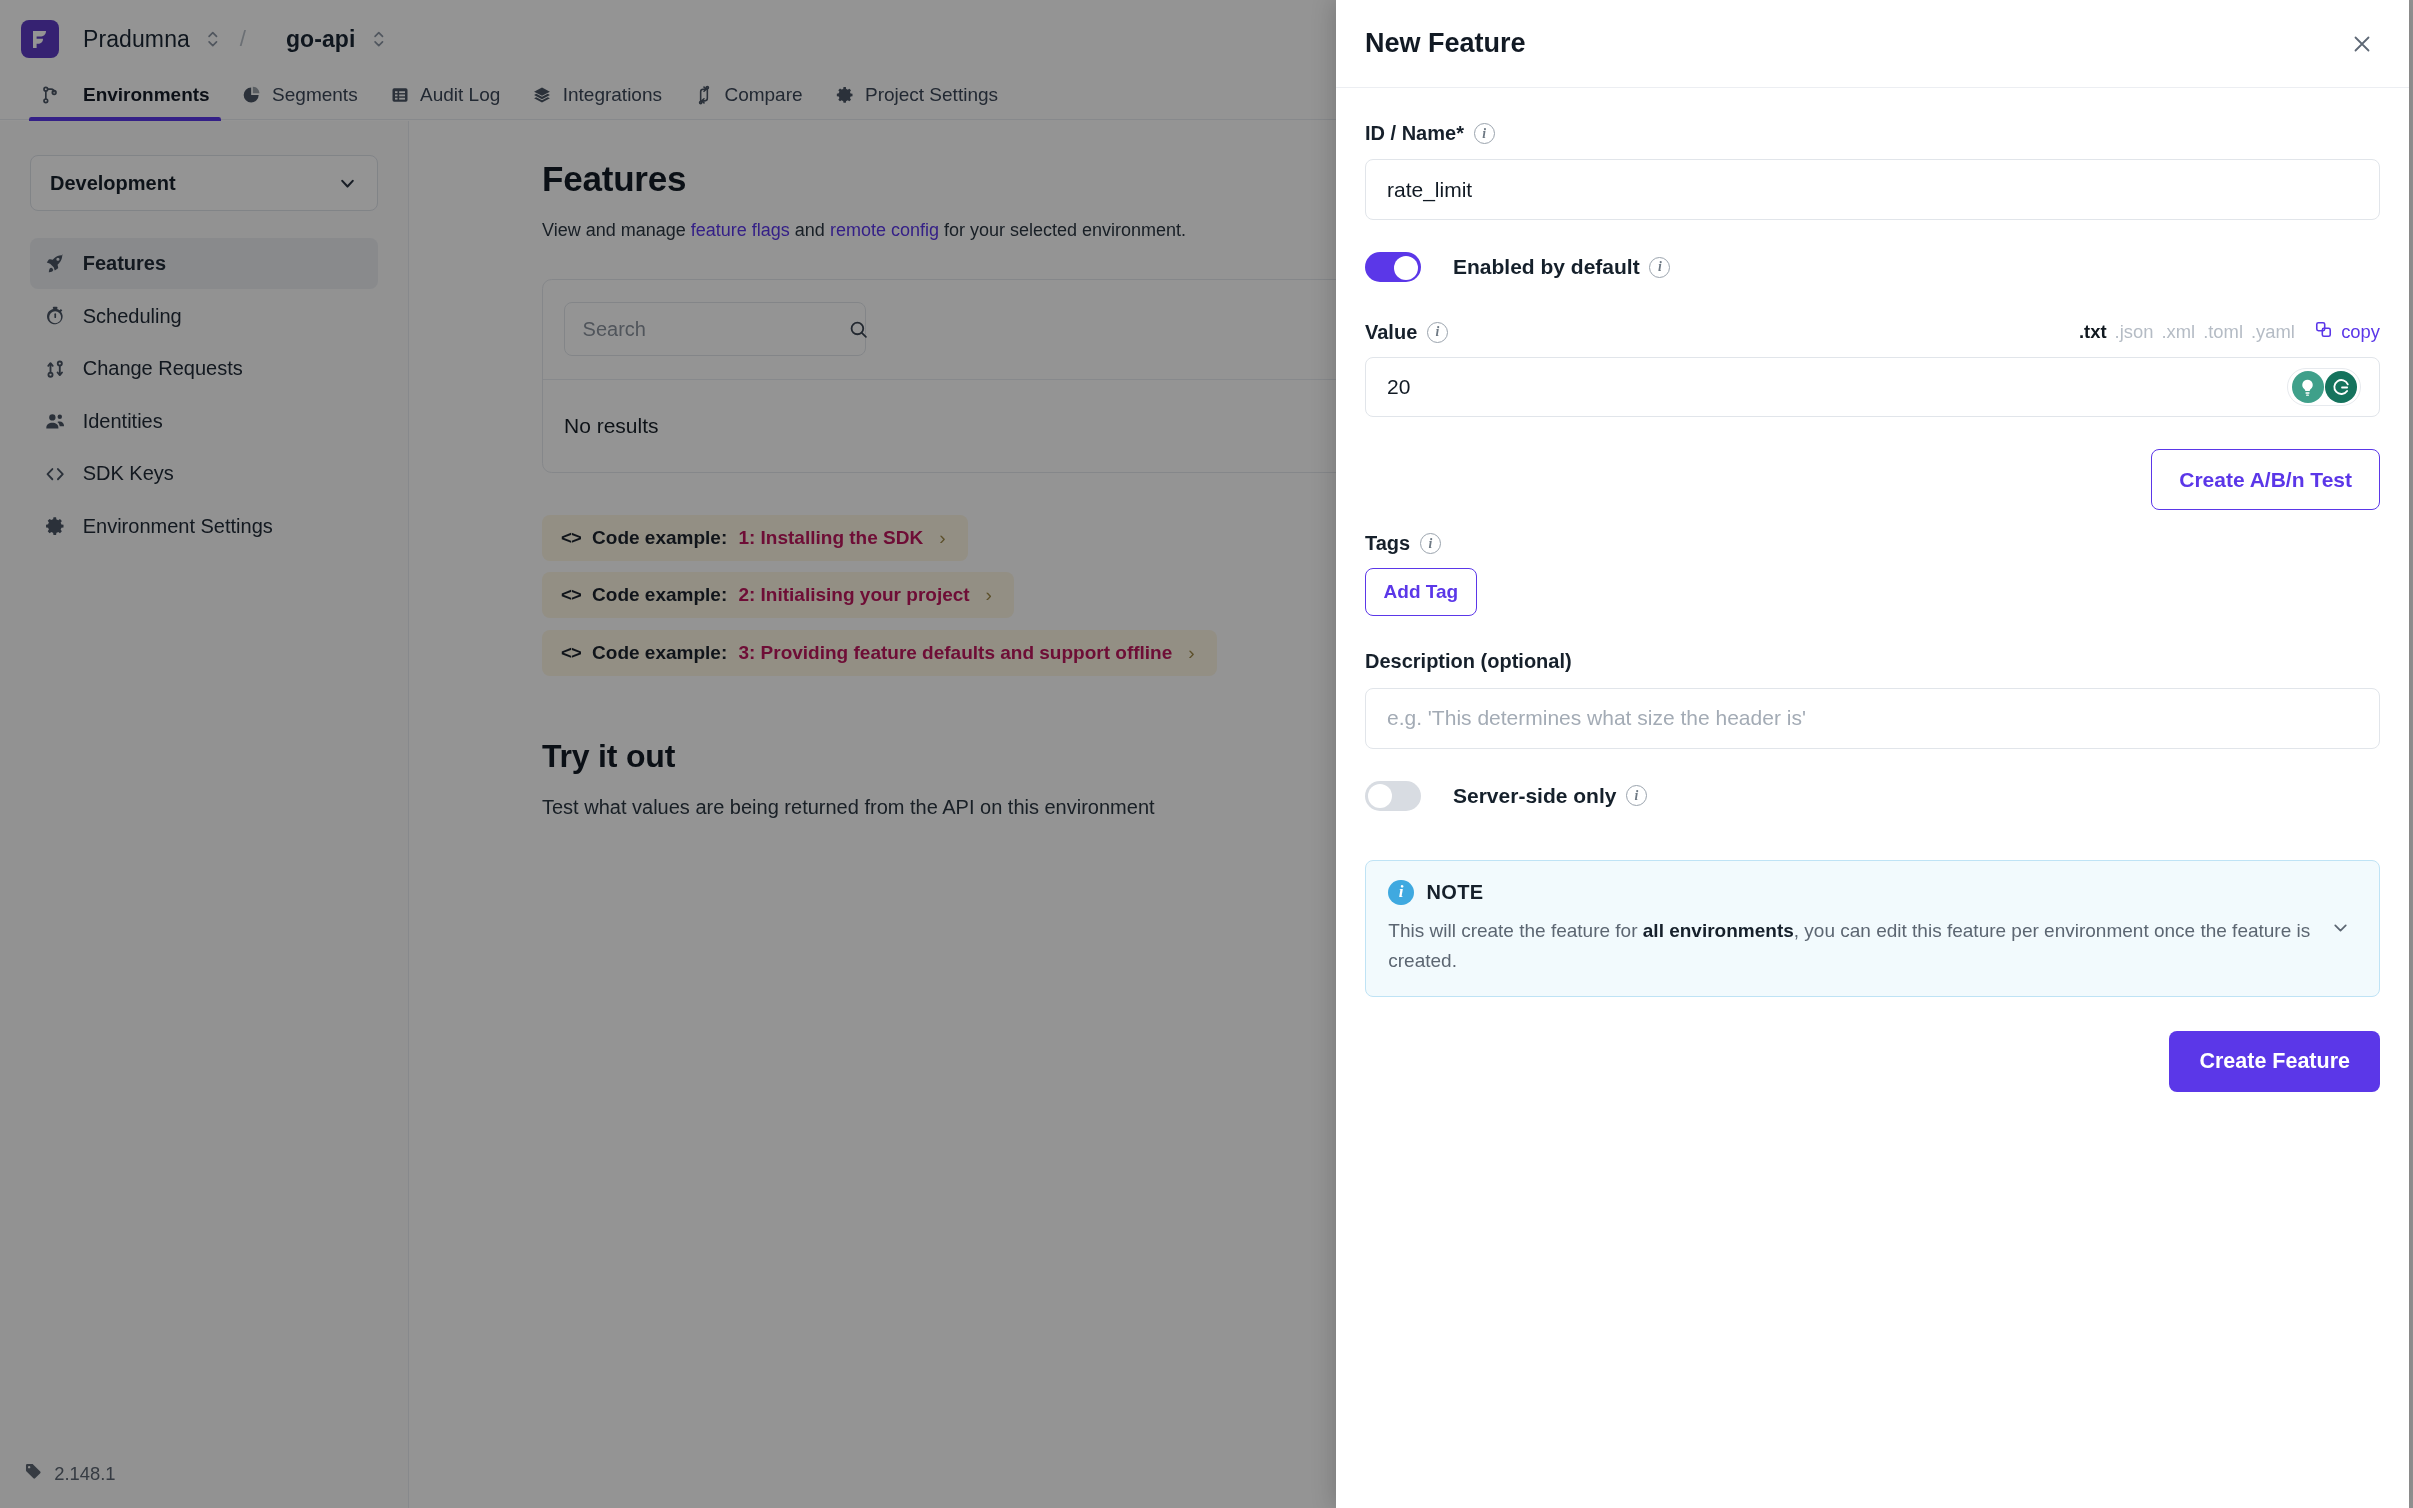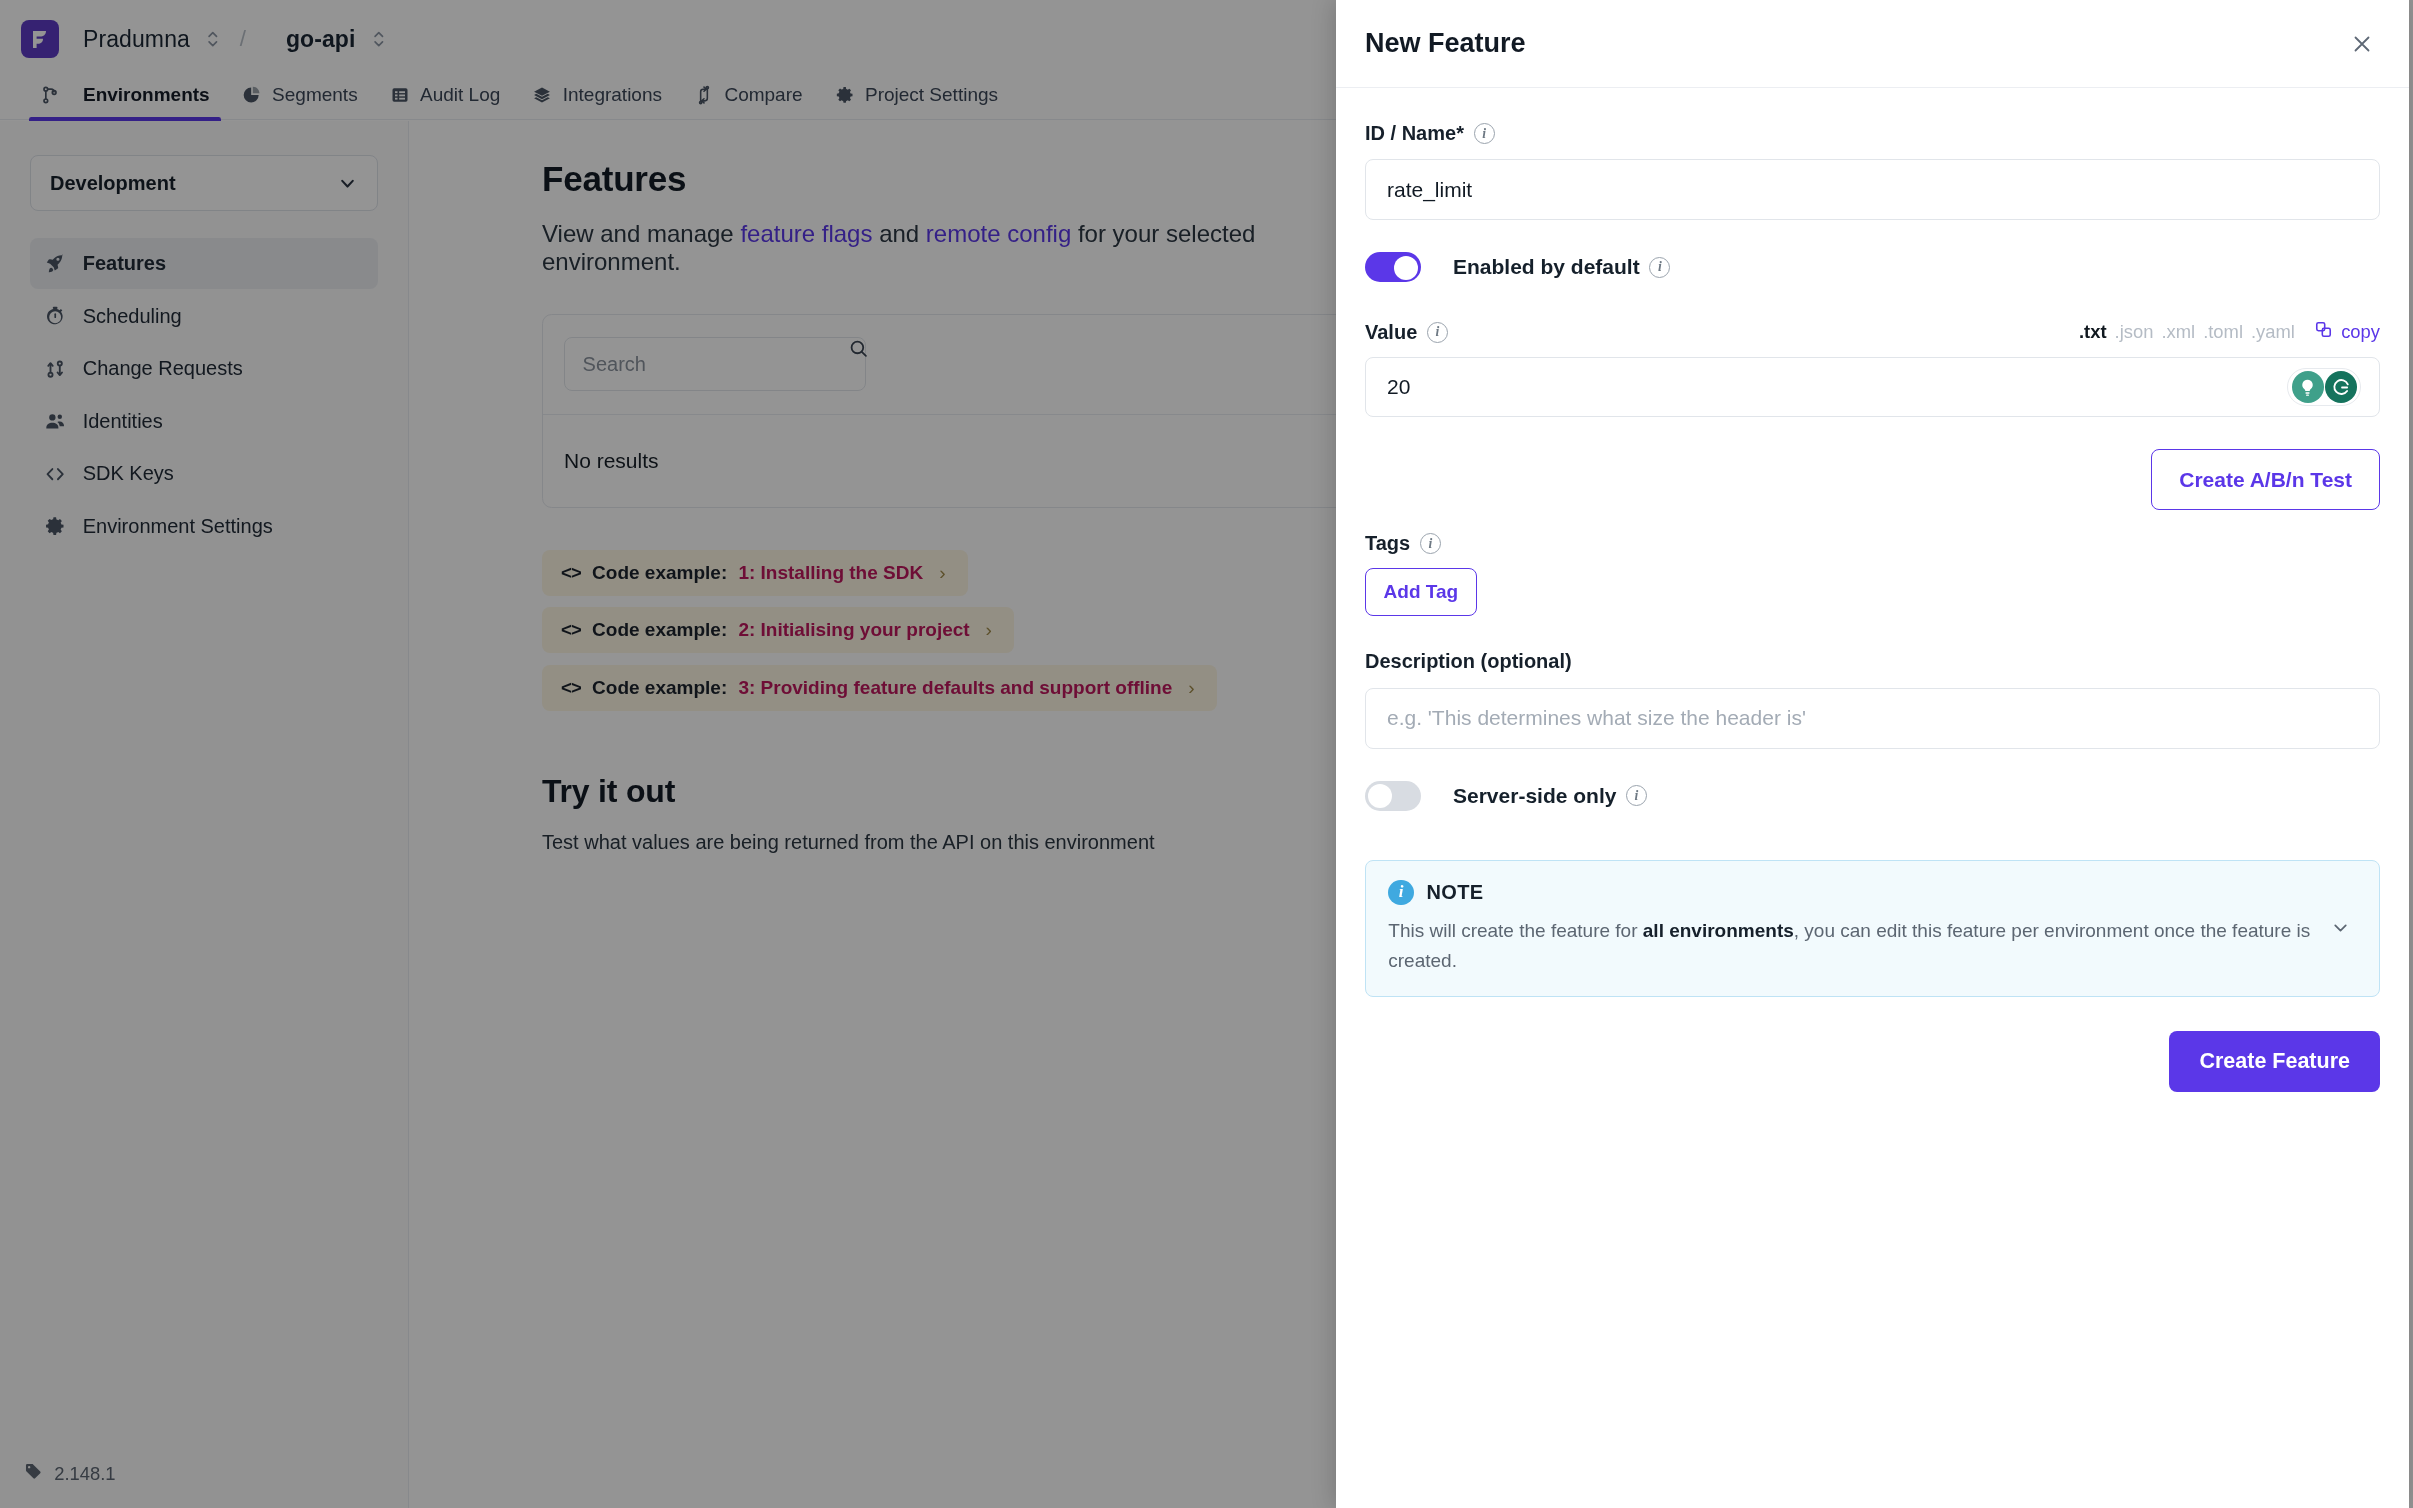--- a/index.html
+++ b/index.html
@@ -137,37 +137,37 @@
   .version svg { width: 19px; height: 19px; }
 
   
   .main {
     position: absolute; top: 121px; left: 410px;
     width: 931px; height: 1387px;
     background: #ffffff;
     padding: 38px 0 0 132px;
   }
   .page-title { font-size: 35px; font-weight: 700; color: #141c26; letter-spacing: -0.2px; }
-  .page-sub { margin-top: 21px; font-size: 24px; color: #2c3743; }
+  .page-sub { margin-top: 21px; font-size: 18px; color: #2c3743; }
   .page-sub a { color: #5b37e8; text-decoration: none; }
 
   .card {
     margin-top: 38px;
     width: 926px;
     border: 1.6px solid #e6e9ee;
     border-radius: 9.6px;
     overflow: hidden;
     background: #fff;
   }
   .card-top { padding: 22.3px 21px; }
   .search-wrap {
     width: 302px; height: 54px;
     border: 1.6px solid #e2e6eb;
     border-radius: 8px;
-    display: flex; 
+    display: flex; align-items: center;
     padding: 0 17.6px;
     background: #fff;
   }
   .search-wrap input {
     border: 0; outline: 0; flex: 1;
     font-size: 20px; color: #202a36;
     font-family: inherit;
     background: transparent;
   }
   .search-wrap input::placeholder { color: #8b939e; }

